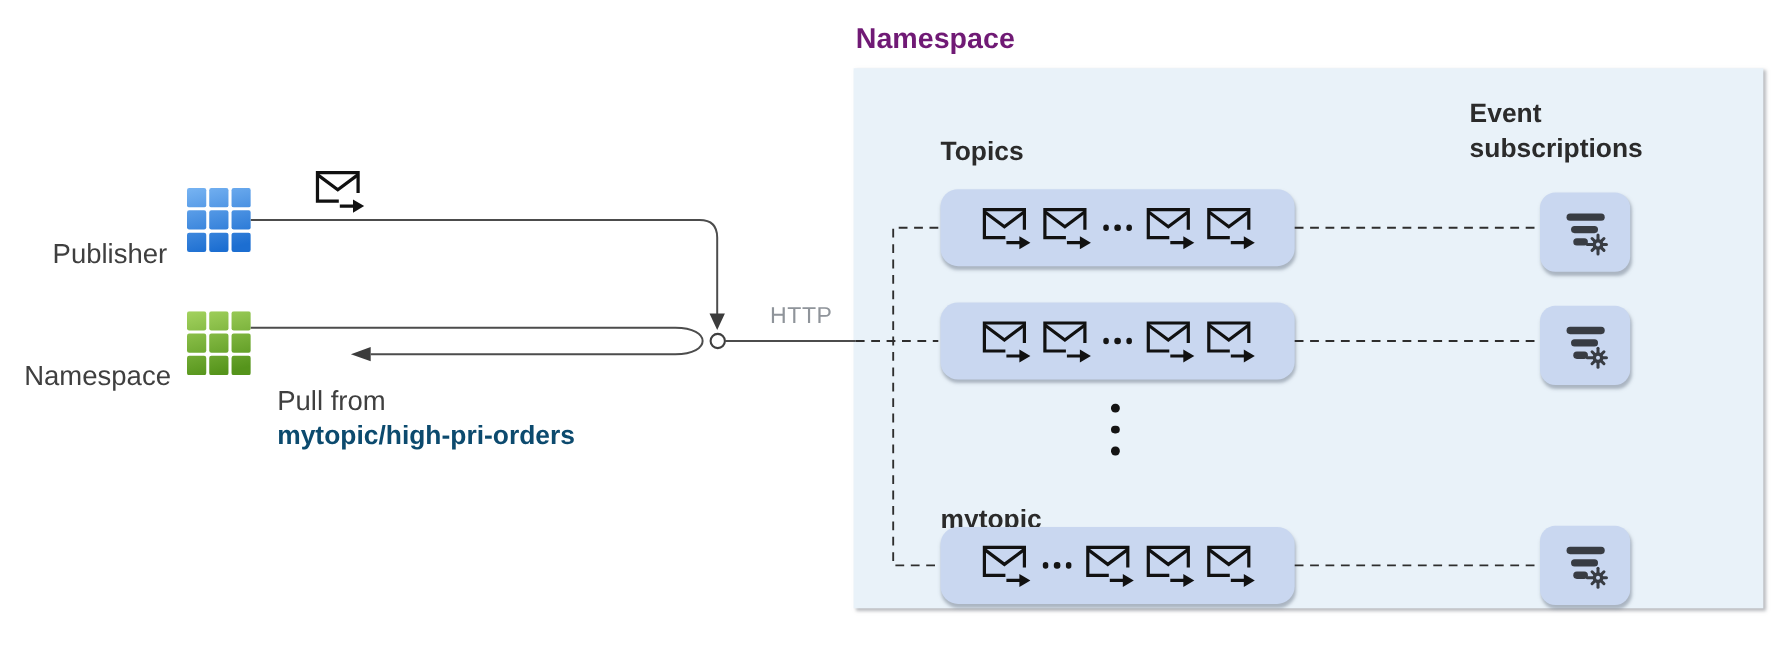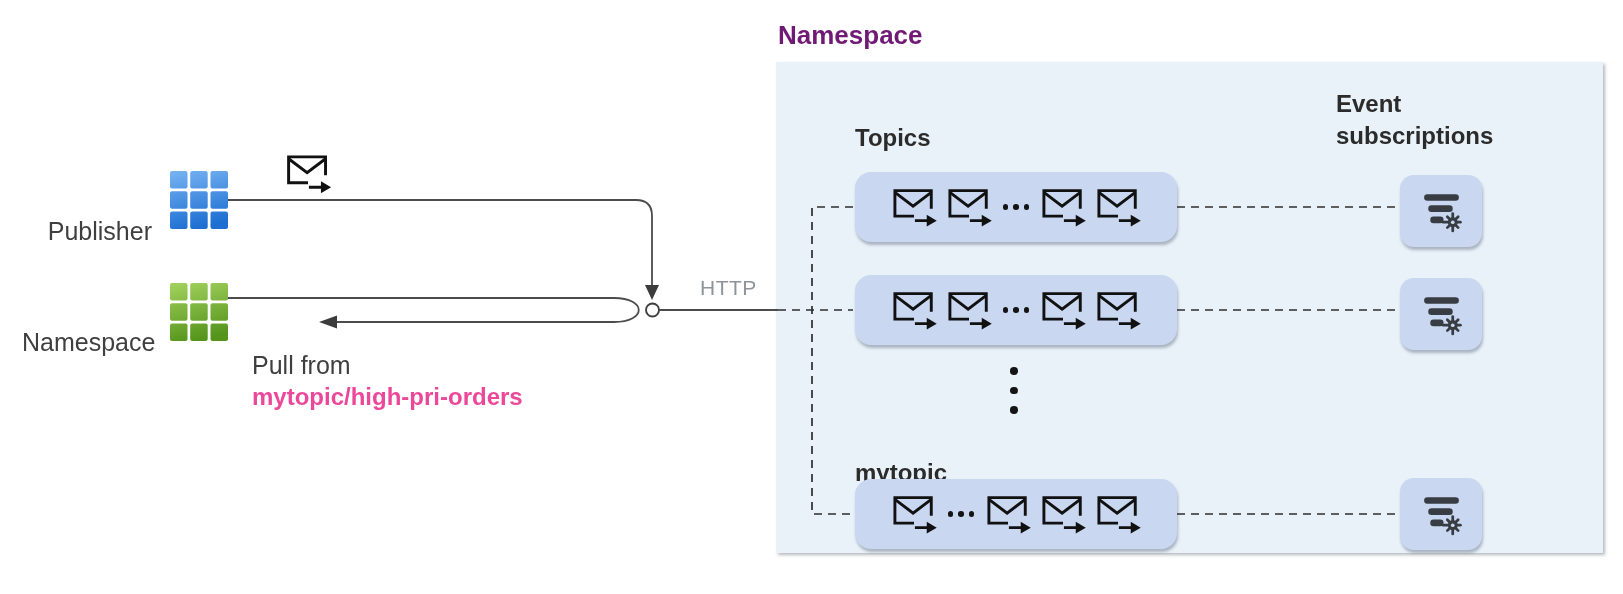--- a/index.html
+++ b/index.html
@@ -13,21 +13,21 @@
   .abs{position:absolute;}
   .side-label{
     left:22px;width:130px;text-align:right;
     font-size:25px;color:#3f3f3f;line-height:30px;margin-top:31px;
   }
   .pull-from{
     left:252px;top:349px;
     font-size:25px;color:#3f3f3f;line-height:32px;
   }
   .pull-from .target{
-    font-size:24px;font-weight:700;color:#ec4899;
+    font-size:24px;font-weight:700;color:#0c4a6e;
   }
   .http-label{
     left:668px;top:276px;width:100px;
     font-size:21px;color:#8f949a;letter-spacing:0.5px;margin-left:32px;
   }
   .ns-title{
     left:778px;top:20px;
     font-size:26px;font-weight:700;color:#701a75;
   }
   .ns-panel{

